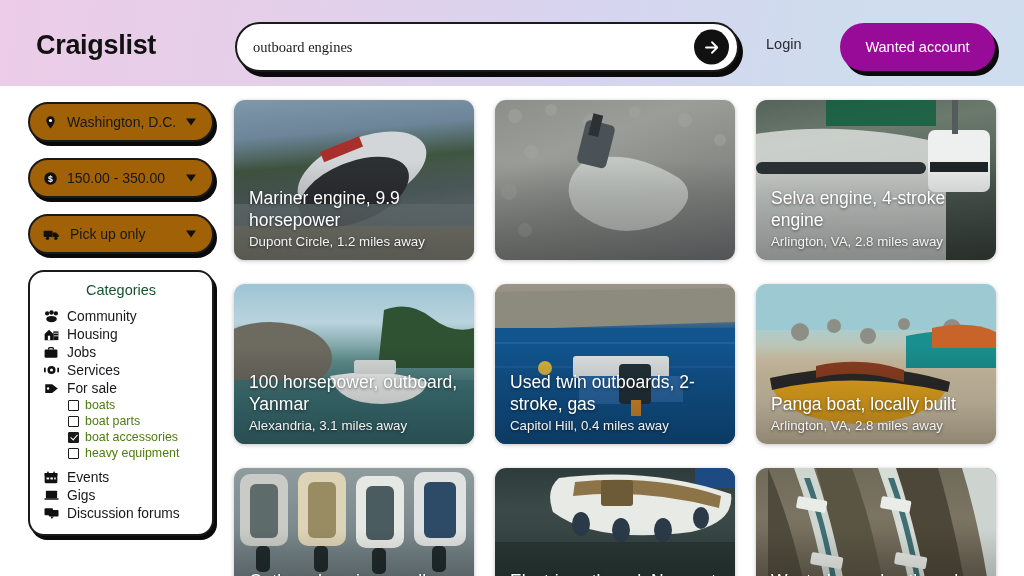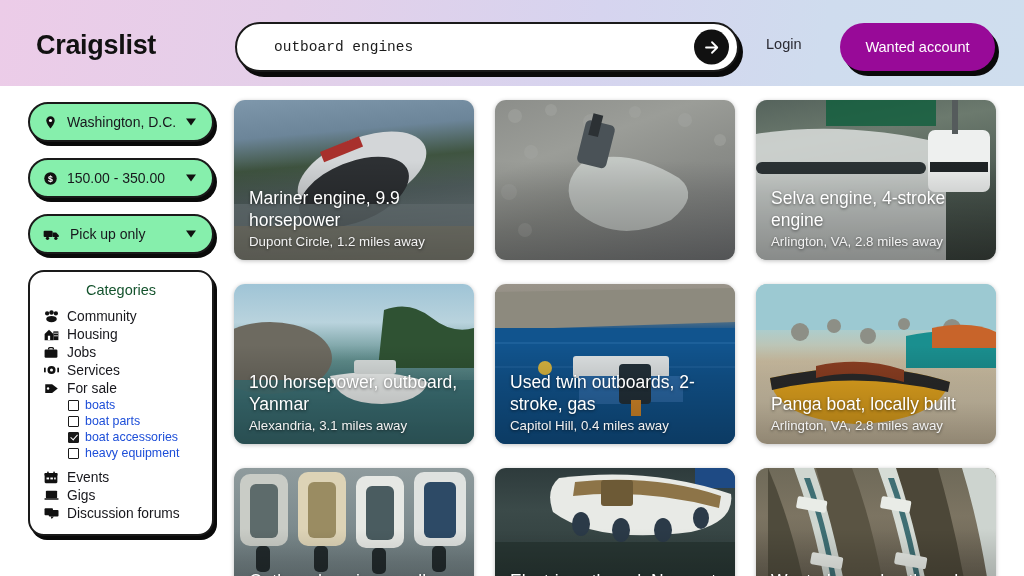--- a/index.html
+++ b/index.html
@@ -29,22 +29,22 @@
     position: relative;
     width: 504px; height: 50px;
     background: #fff;
     border: 2.5px solid #1a1a1a;
     border-radius: 26px;
     box-shadow: 4px 5px 0 #0a0a0a;
     display: flex; align-items: center;
   }
   .search-input {
     border: none; outline: none; background: transparent;
-    margin-left: 37px; width: 400px;
-    font-family: Liberation Mono, monospace;
+    margin-left: 16px; width: 400px;
+    font-family: Liberation Serif, serif;
     font-size: 14.5px; color: #1b1b1b;
   }
   .search-go {
     position: absolute; right: 8px; top: 50%;
     transform: translateY(-50%);
     width: 35px; height: 35px; border-radius: 50%;
     background: #111; display: flex; align-items: center; justify-content: center;
     cursor: pointer;
   }
   .login {
@@ -62,21 +62,21 @@
   }
 
   
   .body-area { position: relative; width: 1024px; height: 490px; background: #fff; }
 
   
   .sidebar { position: absolute; left: 28px; top: 16px; width: 190px; }
   .filter-pill {
     position: relative;
     width: 186px; height: 40px;
-    background: #86efac;
+    background: #a16207;
     border: 2px solid #1a1a1a;
     border-radius: 21px;
     box-shadow: 3px 4px 0 #0a0a0a;
     display: flex; align-items: center;
     margin-bottom: 16px;
     cursor: pointer;
   }
   .filter-icon { margin-left: 13px; display: flex; align-items: center; }
   .filter-label { margin-left: 9px; font-size: 14px; color: #17171c; white-space: nowrap; }
   .caret {
@@ -102,21 +102,21 @@
     display: flex; align-items: center;
     padding: 1.5px 0 1.5px 14px;
     font-size: 13.8px; color: #17171c;
     cursor: pointer;
   }
   .cat-row .gl { width: 19px; display: flex; align-items: center; justify-content: flex-start; }
   .cat-row .txt { margin-left: 4px; }
   .sub-row {
     display: flex; align-items: center;
     padding: 1px 0 1px 38px;
-    font-size: 12.4px; color: #1d4ed8;
+    font-size: 12.4px; color: #4d7c0f;
     cursor: pointer;
   }
   .cbox {
     width: 11px; height: 11px;
     border: 1.6px solid #1a1a1a;
     border-radius: 1px;
     display: inline-block;
     margin-right: 6px;
     position: relative; flex: none;
   }

